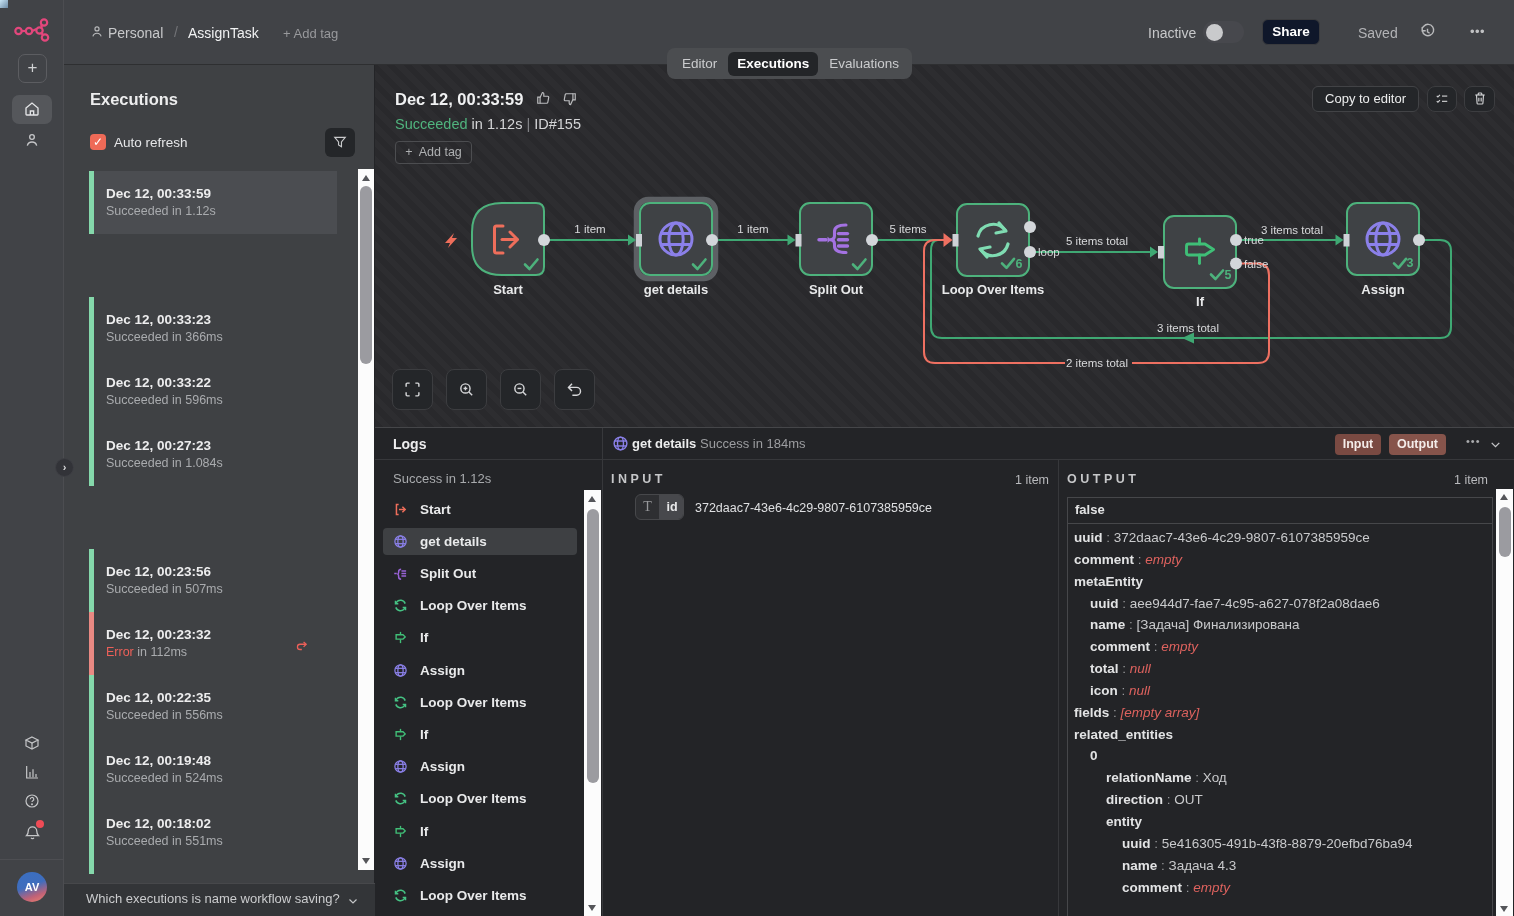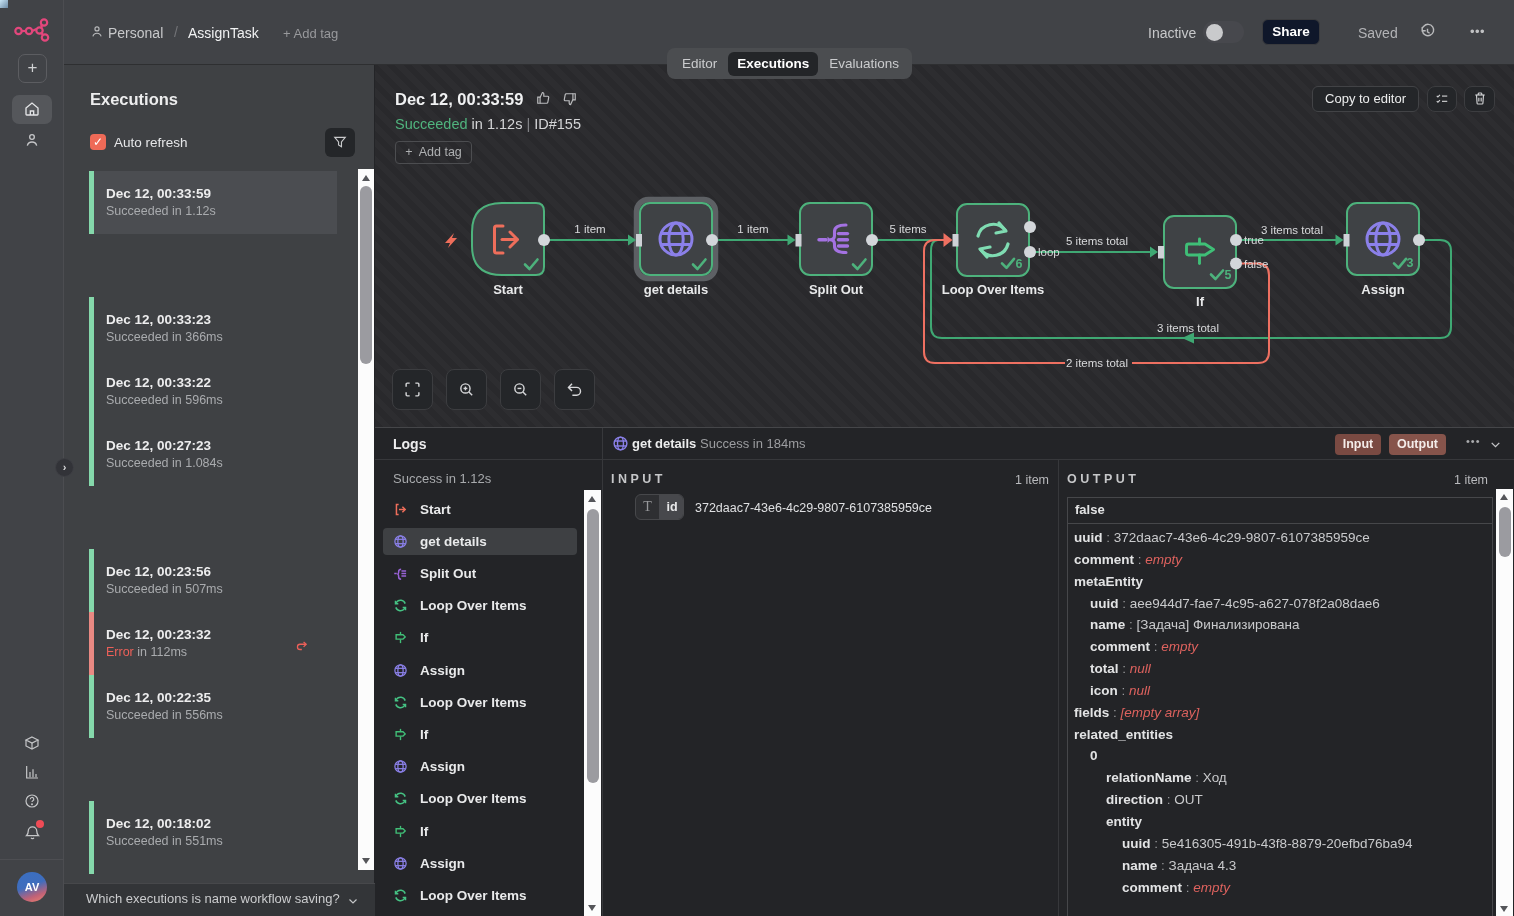--- a/index.html
+++ b/index.html
@@ -181,20 +181,25 @@
         <div class="t2"><span style="color:#ed6059;">Error</span> in 112ms</div>
       <svg style="position:absolute;left:207px;top:27px" width="14" height="14" viewBox="0 0 24 24" fill="none" stroke="#ed6059" stroke-width="2.2">
           <path d="M17 9 H7 a4.5 4.5 0 0 0 0 9 h3"></path>
           <path d="M13 5 L17.5 9 L13 13.5"></path>
         </svg>
     </div>
     <div class="exitem" style="top:610px;">
         <div class="bar"></div>
         <div class="t1">Dec 12, 00:22:35</div>
         <div class="t2">Succeeded in 556ms</div>
+      </div>
+    <div class="exitem" style="top:673px;">
+        <div class="bar"></div>
+        <div class="t1">Dec 12, 00:19:48</div>
+        <div class="t2">Succeeded in 524ms</div>
       </div>
     <div class="exitem" style="top:736px;">
         <div class="bar"></div>
         <div class="t1">Dec 12, 00:18:02</div>
         <div class="t2">Succeeded in 551ms</div>
       </div>
     <div class="exitem" style="top:799px;height:10px;">
         <div class="bar" style="height:10px;"></div>
       </div>
 

